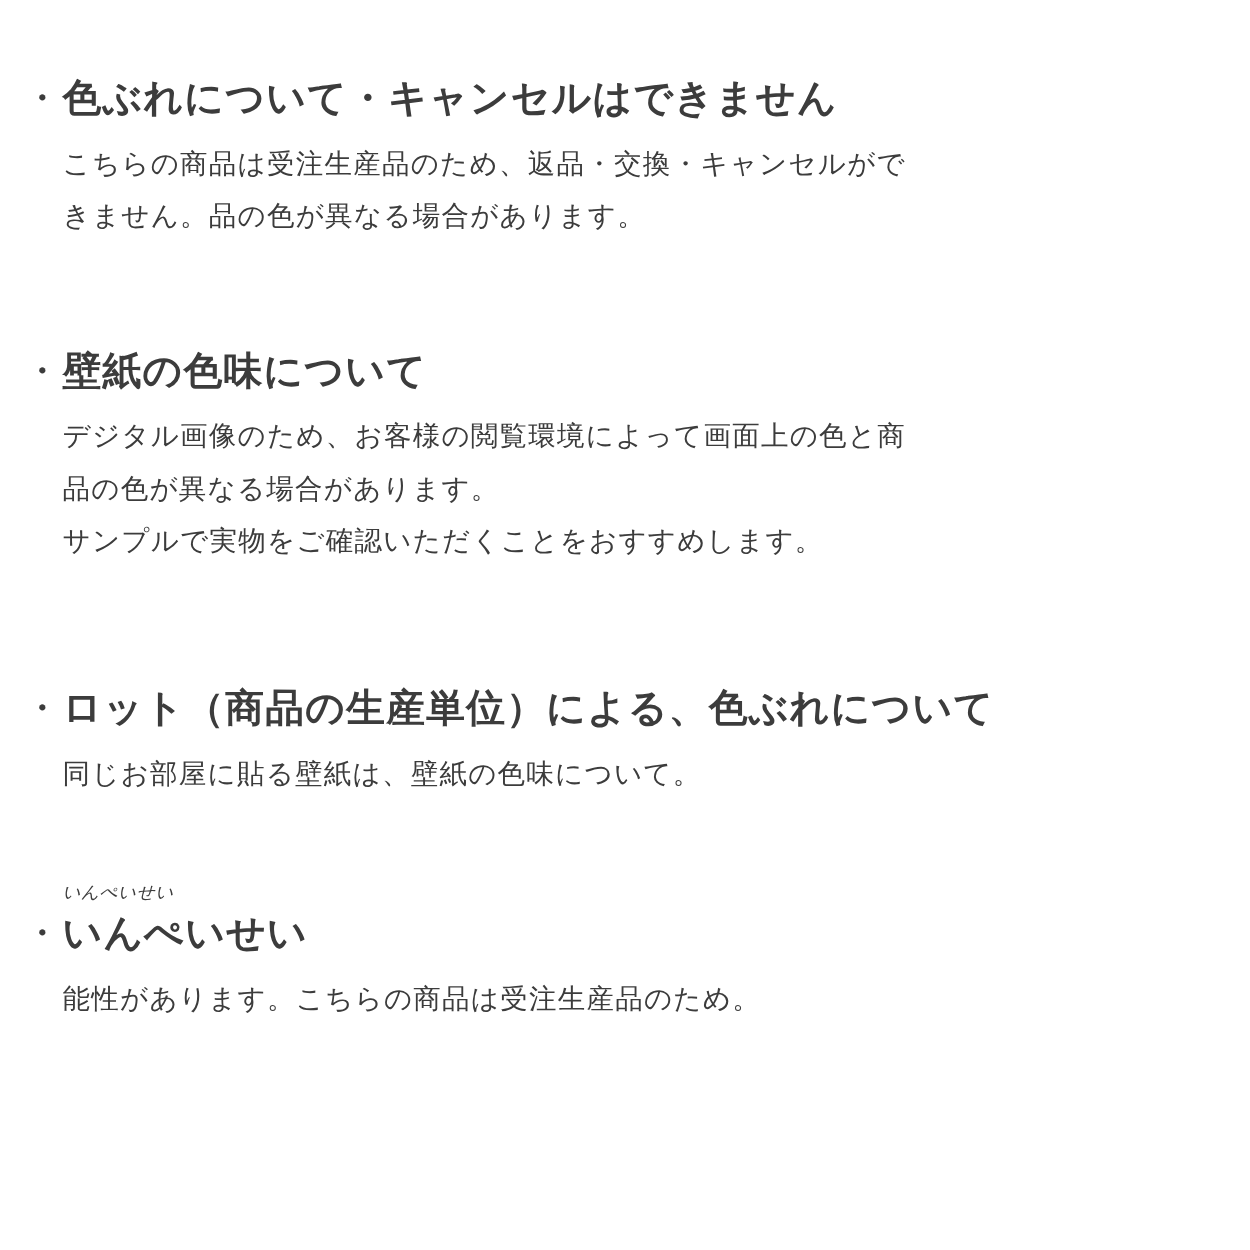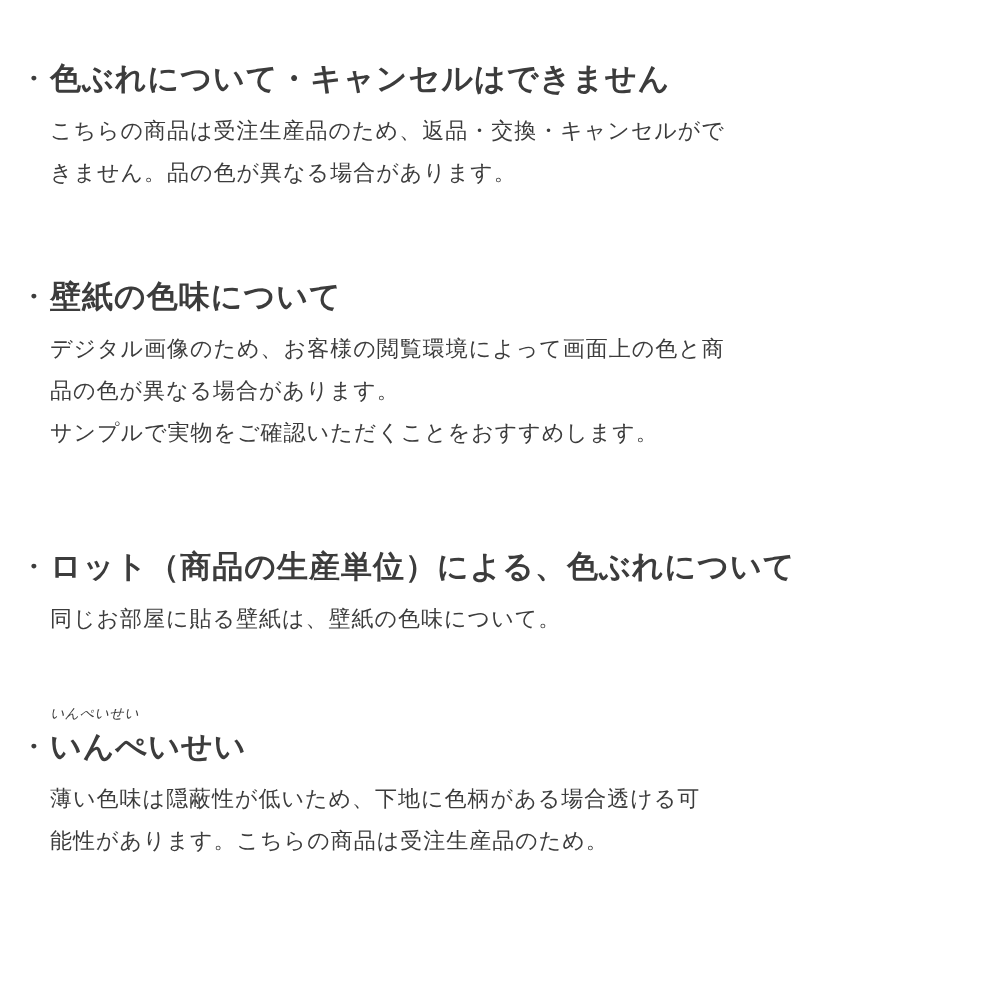--- a/index.html
+++ b/index.html
@@ -97,18 +97,17 @@
     </div>
   </div>
 
   <div class="section">
     <div class="furigana">いんぺいせい</div>
     <h2 class="section-heading">
       <span class="bullet">・</span>
       <span>いんぺいせい</span>
     </h2>
     <div class="section-body">
-      <div class="body-line">薄い色味は隠蔽性が低いため、下地に色柄がある場合透ける可</div>
       <div class="body-line">能性があります。こちらの商品は受注生産品のため。</div>
     </div>
   </div>
 
 </div>
 
 </body></html>

